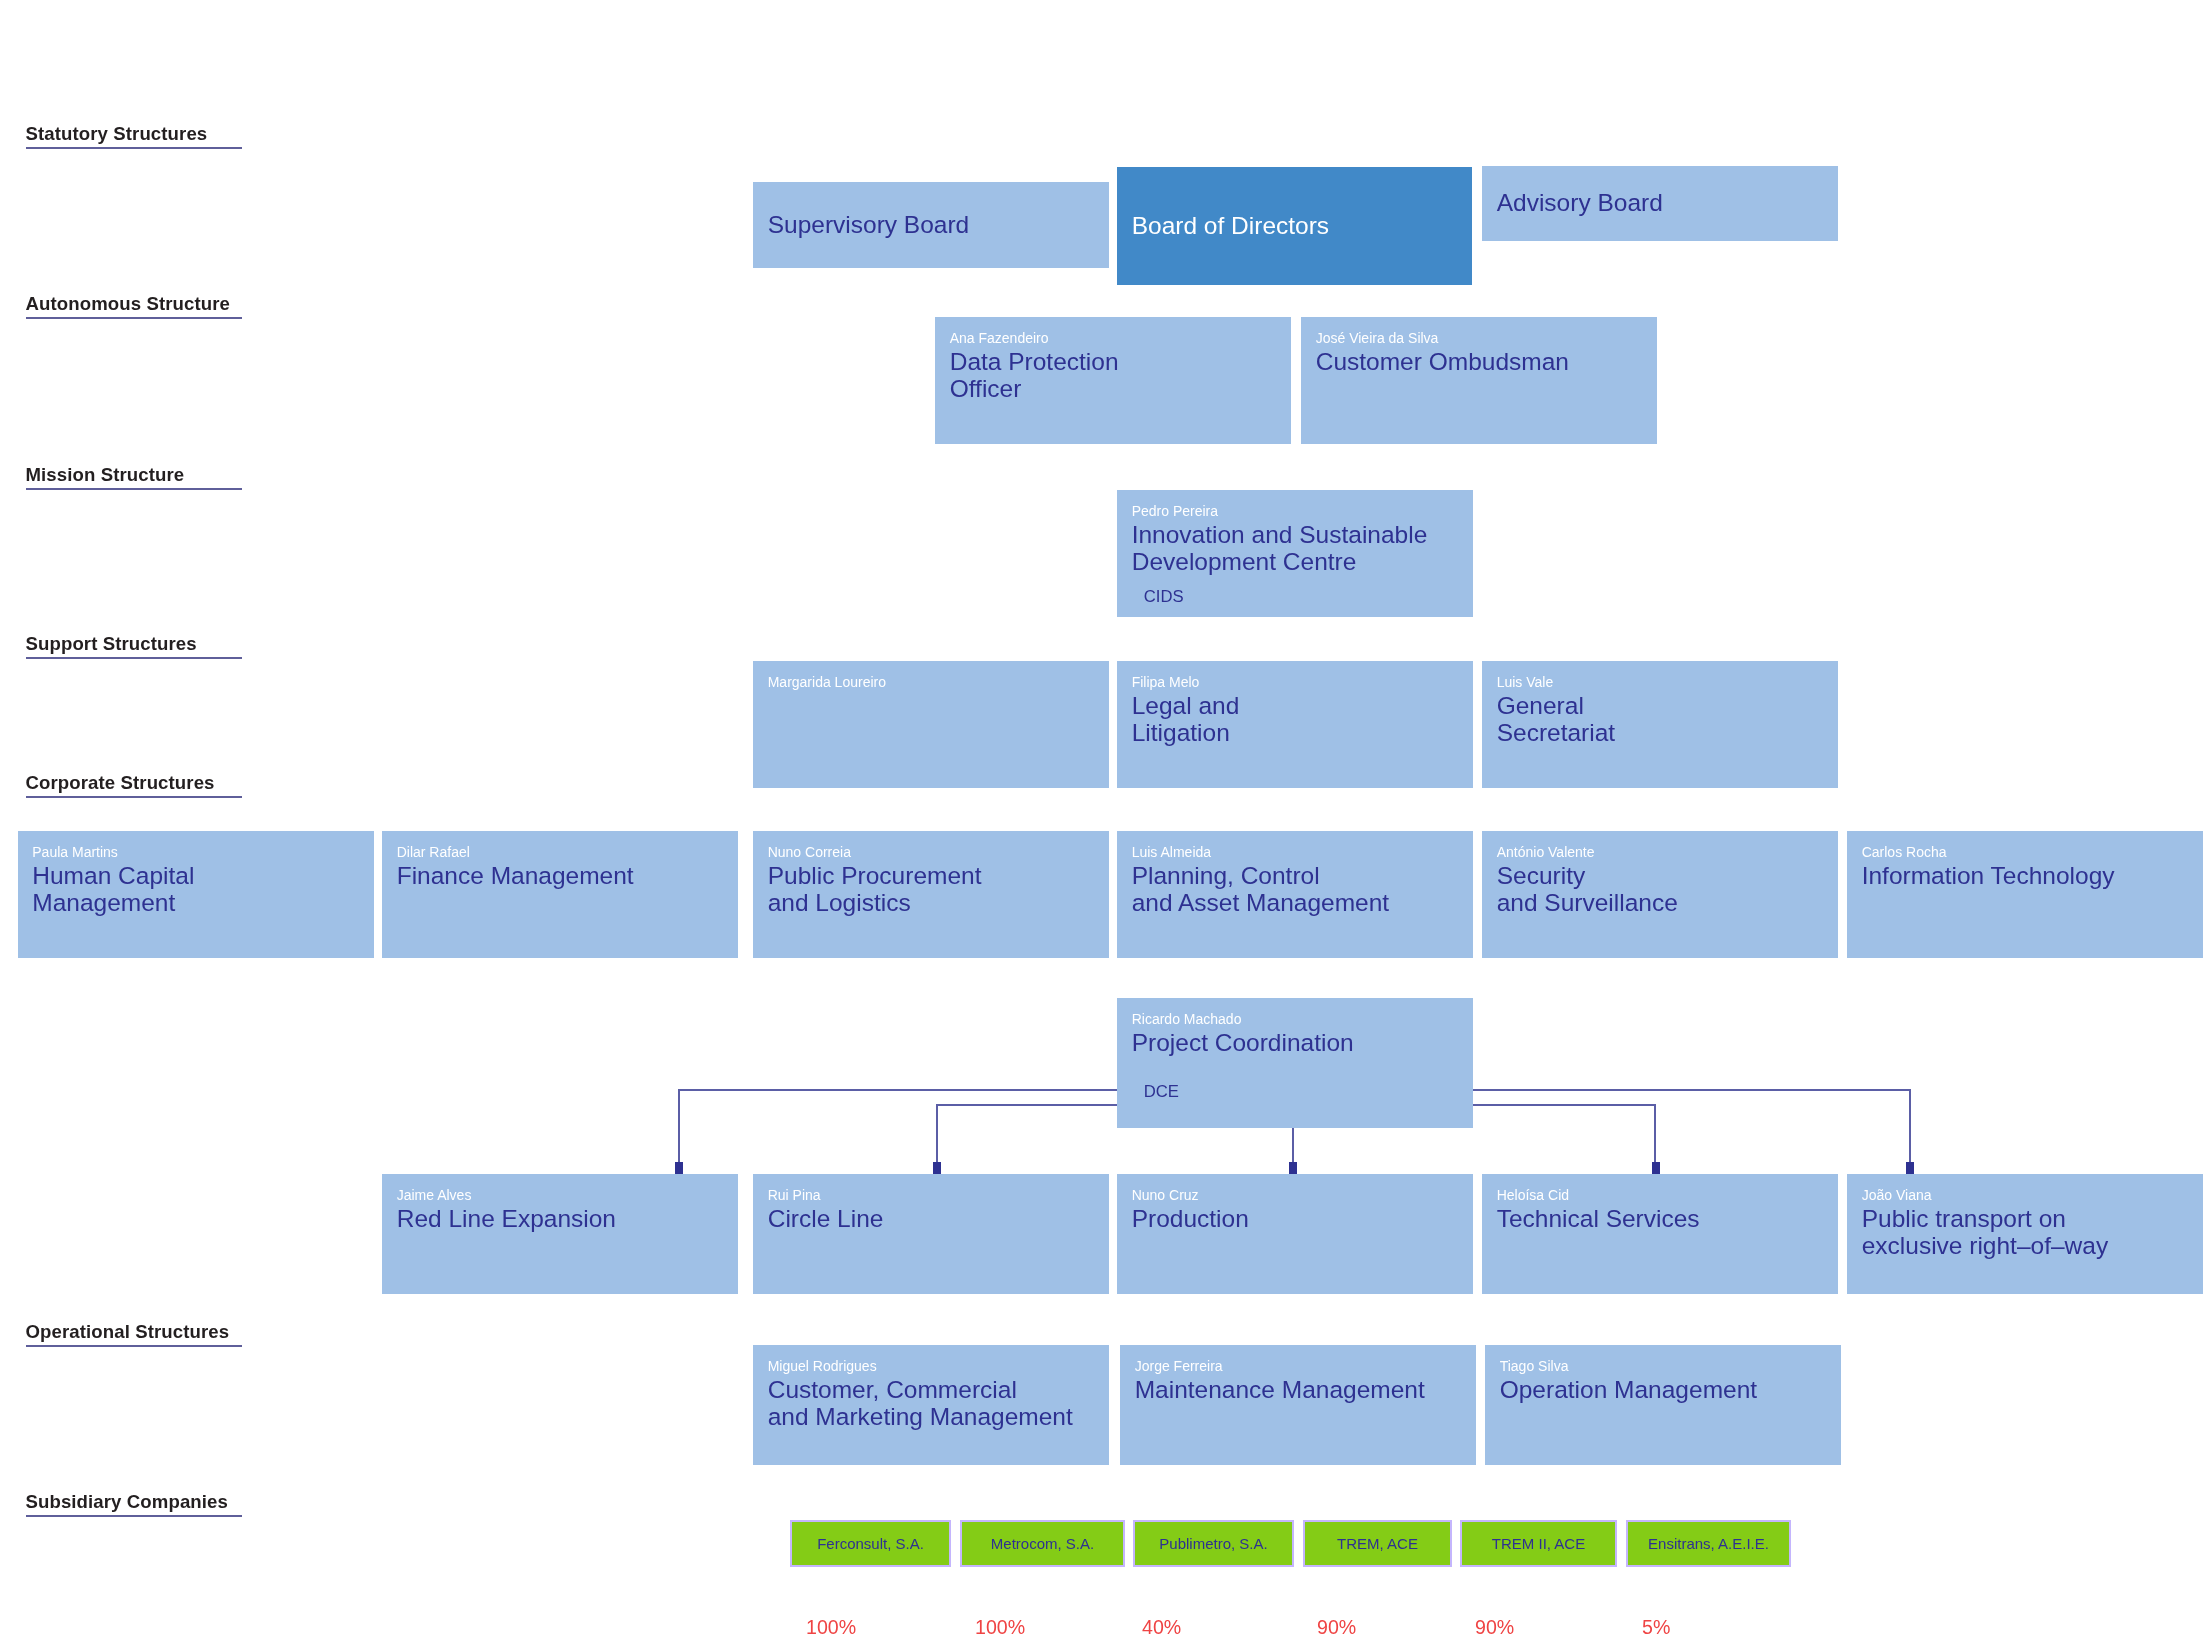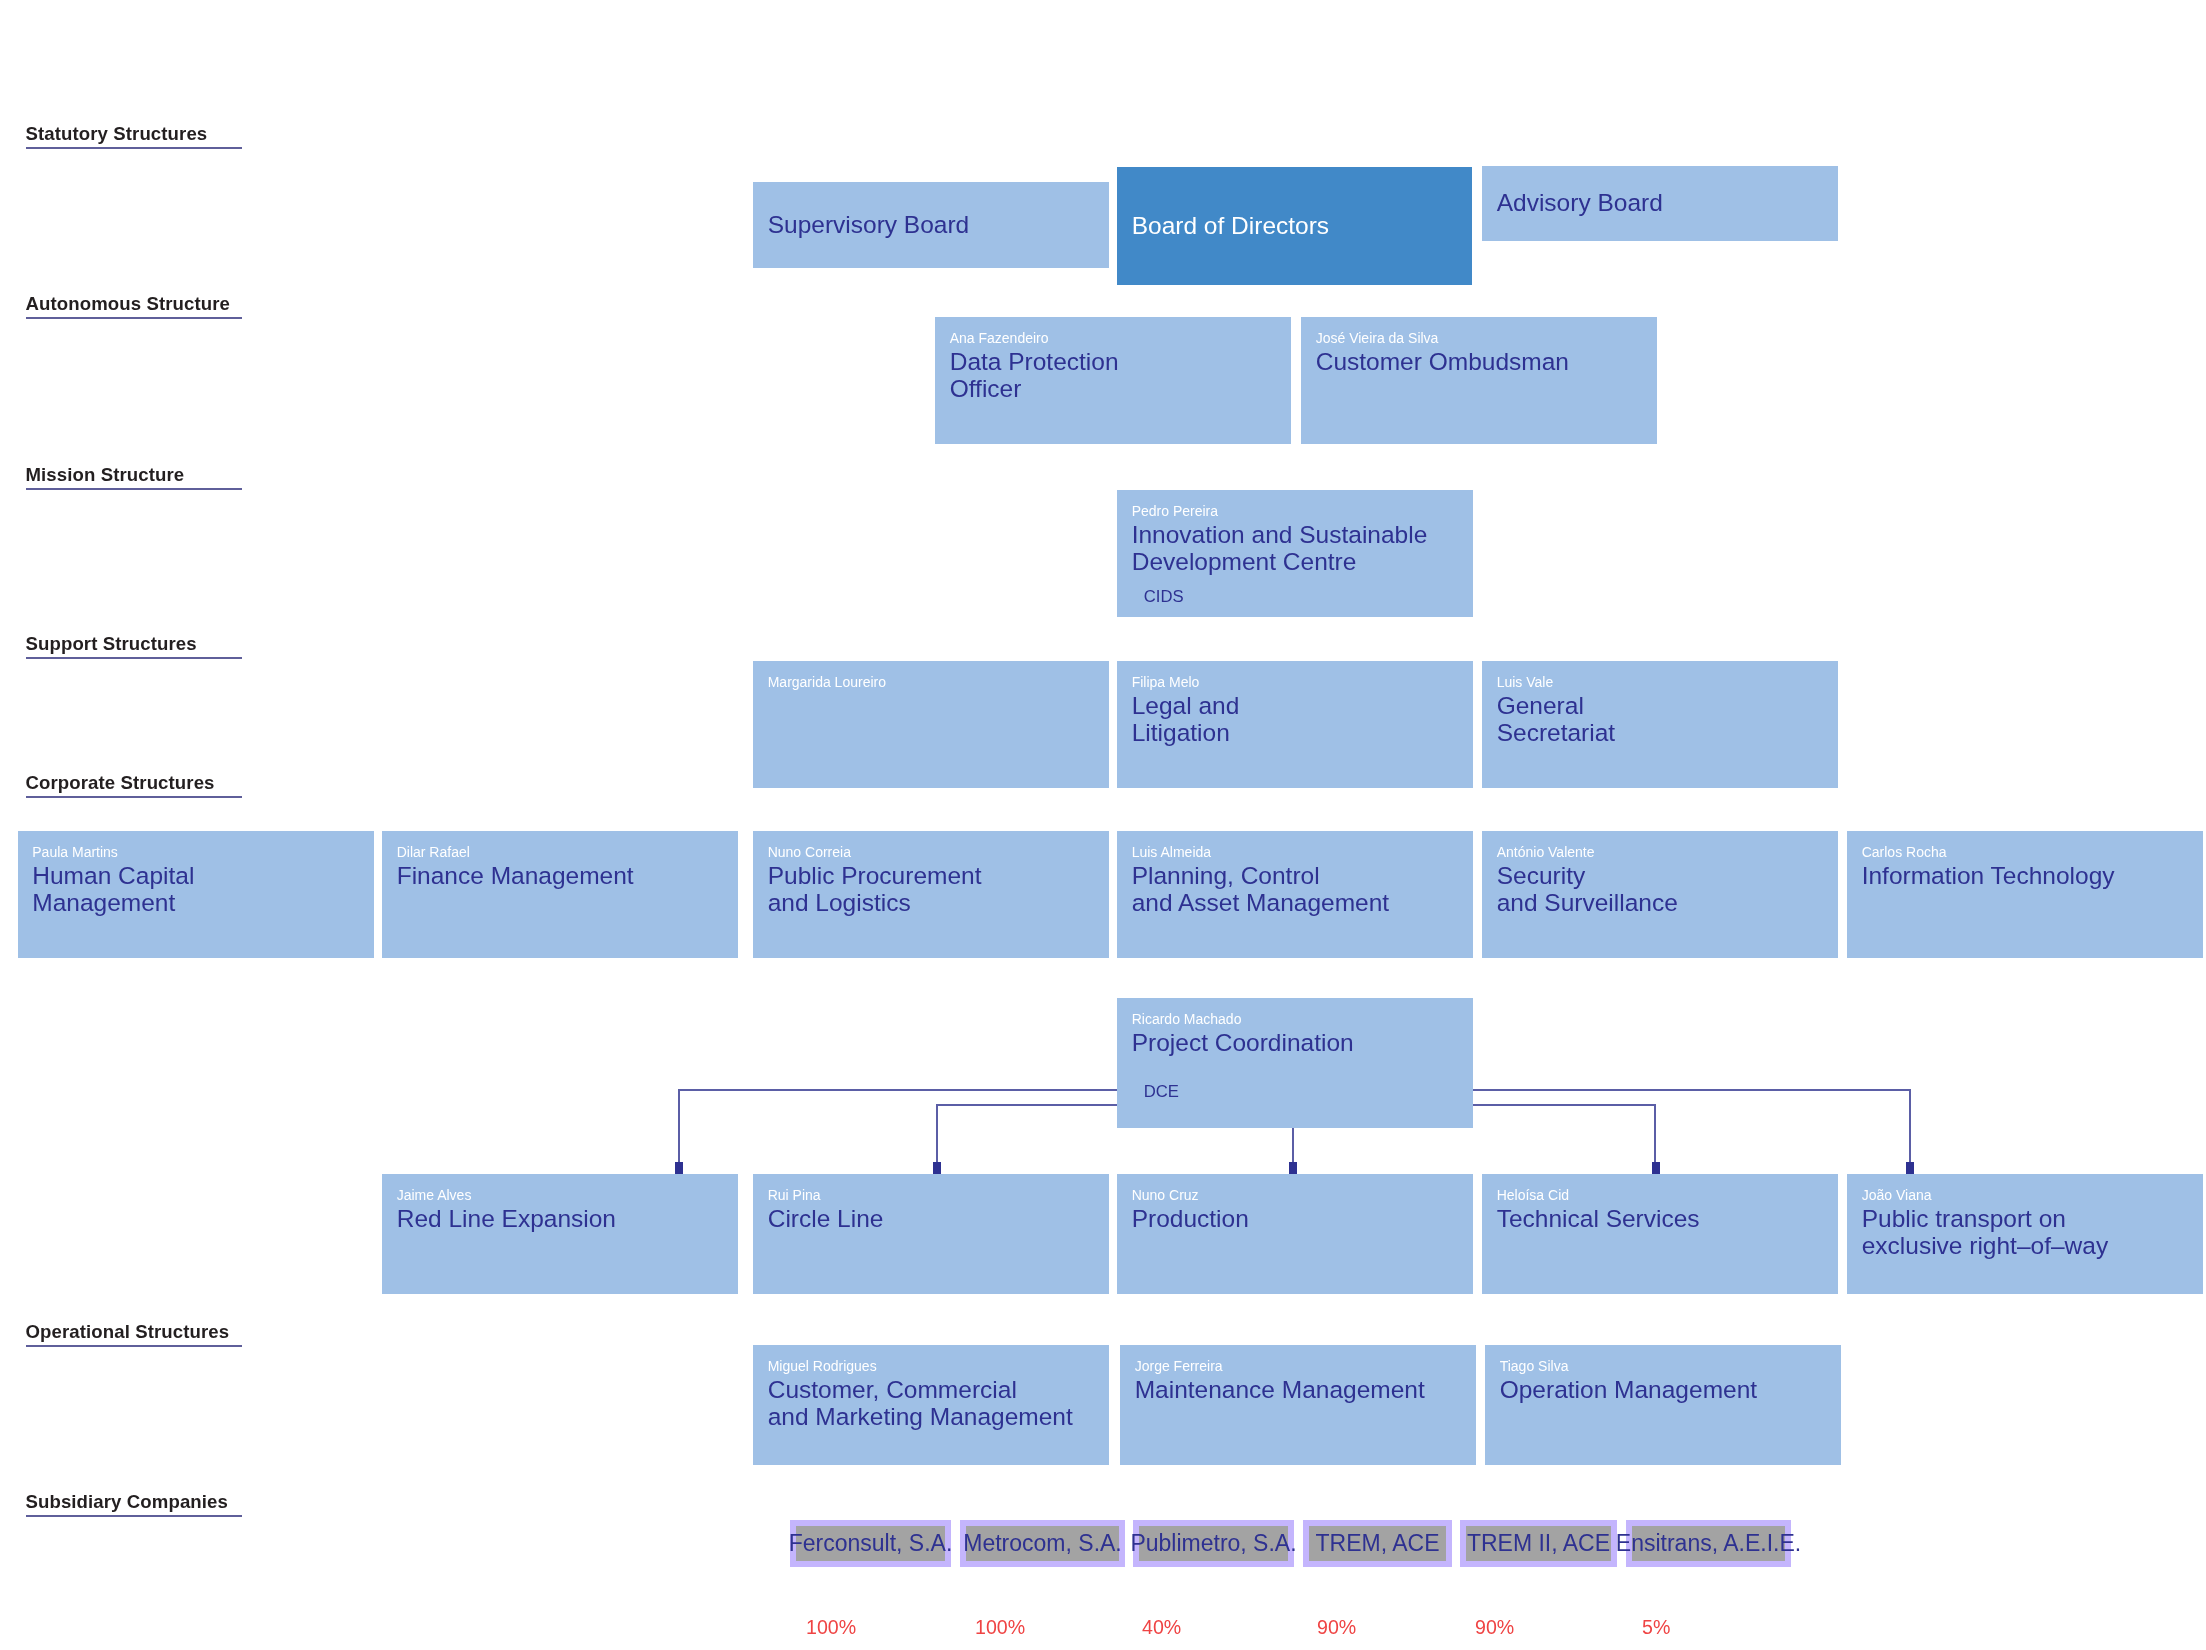--- a/index.html
+++ b/index.html
@@ -80,26 +80,26 @@
     position:absolute;
     width:7.8px;
     height:11.8px;
     background:#2e3191;
   }
 
   
   .sub-box{
     position:absolute;
     box-sizing:border-box;
-    border:6px solid #c4b5fd;
-    background:#a3a3a3;
+    border:2px solid #c4b5fd;
+    background:#84cc16;
     display:flex;
     align-items:center;
     justify-content:center;
-    font-size:23px;
+    font-size:15px;
     color:#2e3191;
     white-space:nowrap;
   }
   .sub-pct{
     position:absolute;
     font-size:19.6px;
     color:#ef4444;
     white-space:nowrap;
     margin-top:42px;
   }

